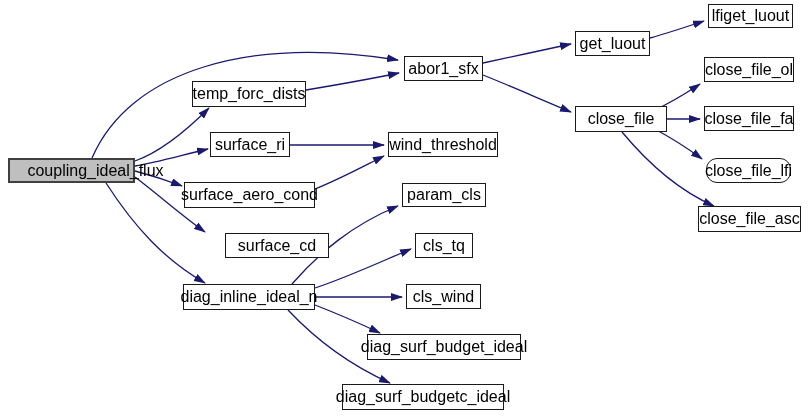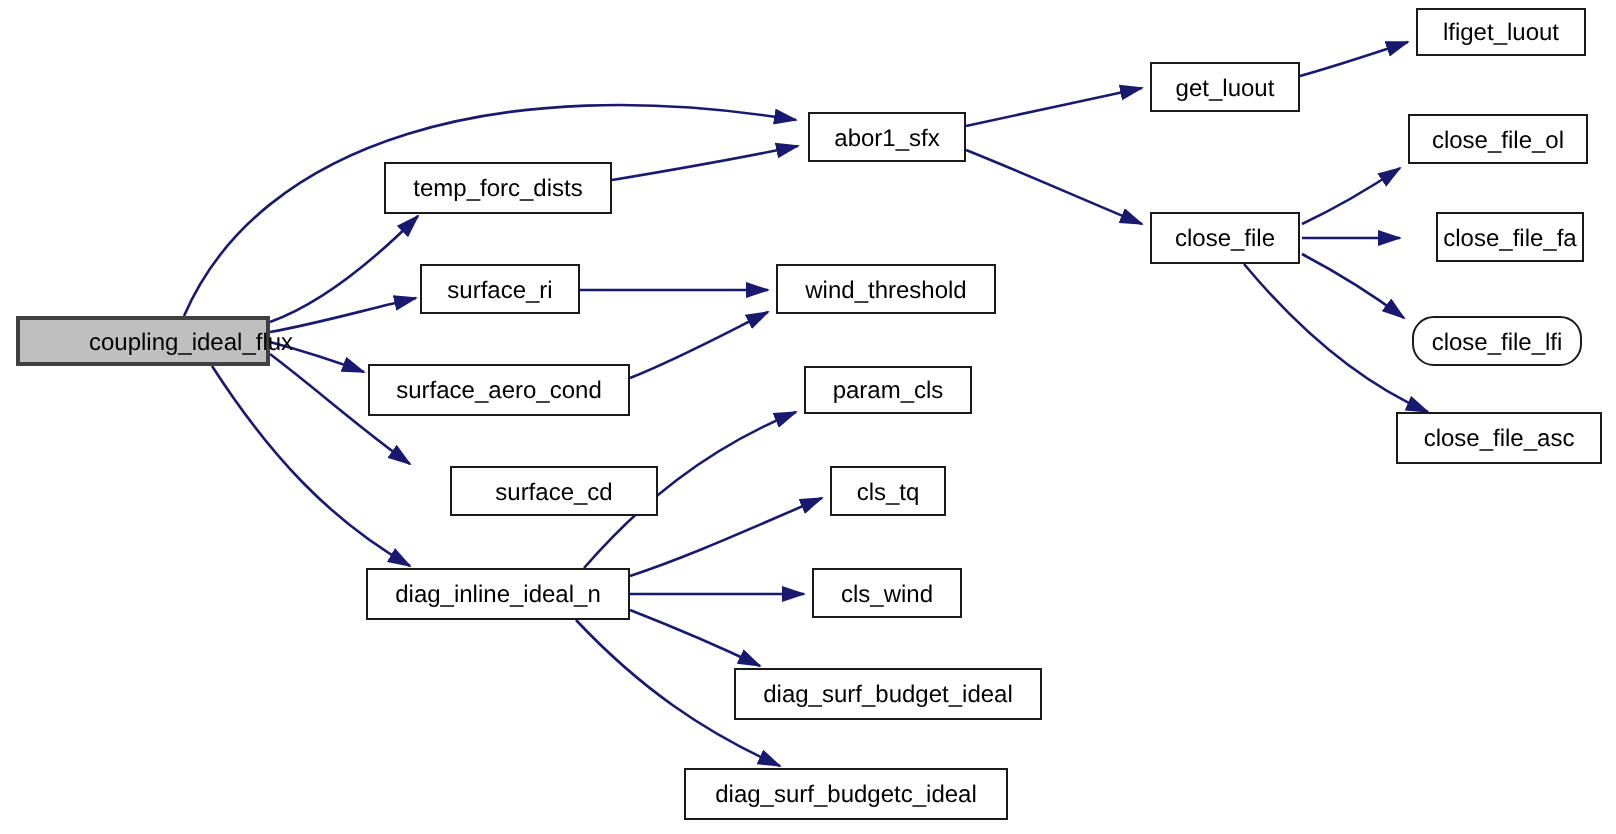--- a/index.html
+++ b/index.html
@@ -14,21 +14,21 @@
     position:absolute;left:0;top:0;width:808px;height:417px;
     pointer-events:none;
   }
   .edge{fill:none;stroke:var(--edge-color,#191970);stroke-width:1.3px;}
   .node{
     position:absolute;
     box-sizing:border-box;
     background:#ffffff;
     border:1.2px solid #1a1a1a;
     color:#000000;
-    font-size:12px;
+    font-size:16px;
     text-align:center;
     white-space:nowrap;
     cursor:pointer;
     display:flex;align-items:center;justify-content:center;
   }
   .node.hl{
     background:var(--hl-fill,#bfbfbf);
     border:2px solid #404040;
   }
 </style>
@@ -75,19 +75,19 @@
       <div class="node" style="left: 183px; top: 284px; width: 132px; height: 26px;">diag_inline_ideal_n</div>
       <div class="node" style="left: 404px; top: 56px; width: 79px; height: 25px;">abor1_sfx</div>
       <div class="node" style="left: 388px; top: 132px; width: 110px; height: 25px;">wind_threshold</div>
       <div class="node" style="left: 402px; top: 183px; width: 84px; height: 24px;">param_cls</div>
       <div class="node" style="left: 415px; top: 233px; width: 58px; height: 25px;">cls_tq</div>
       <div class="node" style="left: 406px; top: 284px; width: 75px; height: 25px;">cls_wind</div>
       <div class="node" style="left: 367px; top: 334px; width: 154px; height: 26px;">diag_surf_budget_ideal</div>
       <div class="node" style="left: 342px; top: 384px; width: 162px; height: 26px;">diag_surf_budgetc_ideal</div>
       <div class="node" style="left: 575px; top: 31px; width: 75px; height: 25px;">get_luout</div>
       <div class="node" style="left: 708px; top: 4px; width: 85px; height: 24px;">lfiget_luout</div>
-      <div class="node" style="left: 575px; top: 106px; width: 75px; height: 26px;">close_file</div>
+      <div class="node" style="left: 575px; top: 106px; width: 92px; height: 26px;">close_file</div>
       <div class="node" style="left: 704px; top: 57px; width: 90px; height: 25px;">close_file_ol</div>
-      <div class="node" style="left: 704px; top: 106px; width: 74px; height: 25px; margin-left: 14px;">close_file_fa</div>
+      <div class="node" style="left: 704px; top: 106px; width: 90px; height: 25px;">close_file_fa</div>
       <div class="node" style="left: 706px; top: 158px; width: 85px; height: 25px; border-radius: 11px;">close_file_lfi</div>
       <div class="node" style="left: 698px; top: 206px; width: 103px; height: 26px;">close_file_asc</div>
     </div>
 </div>
 
 </body></html>

